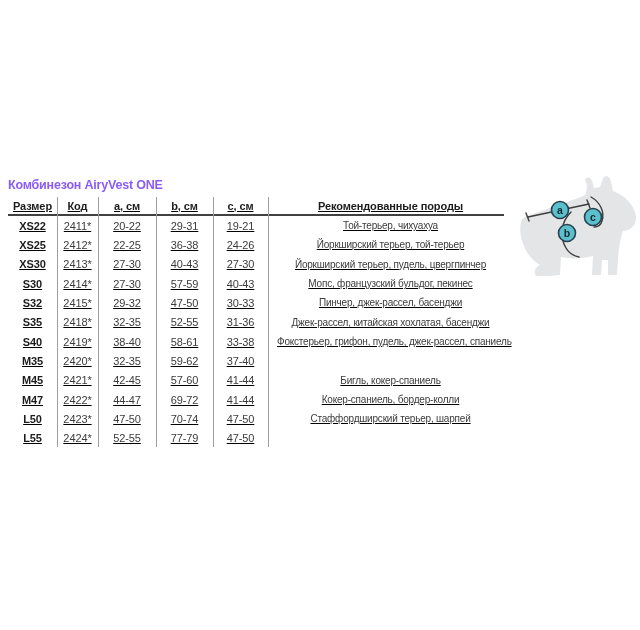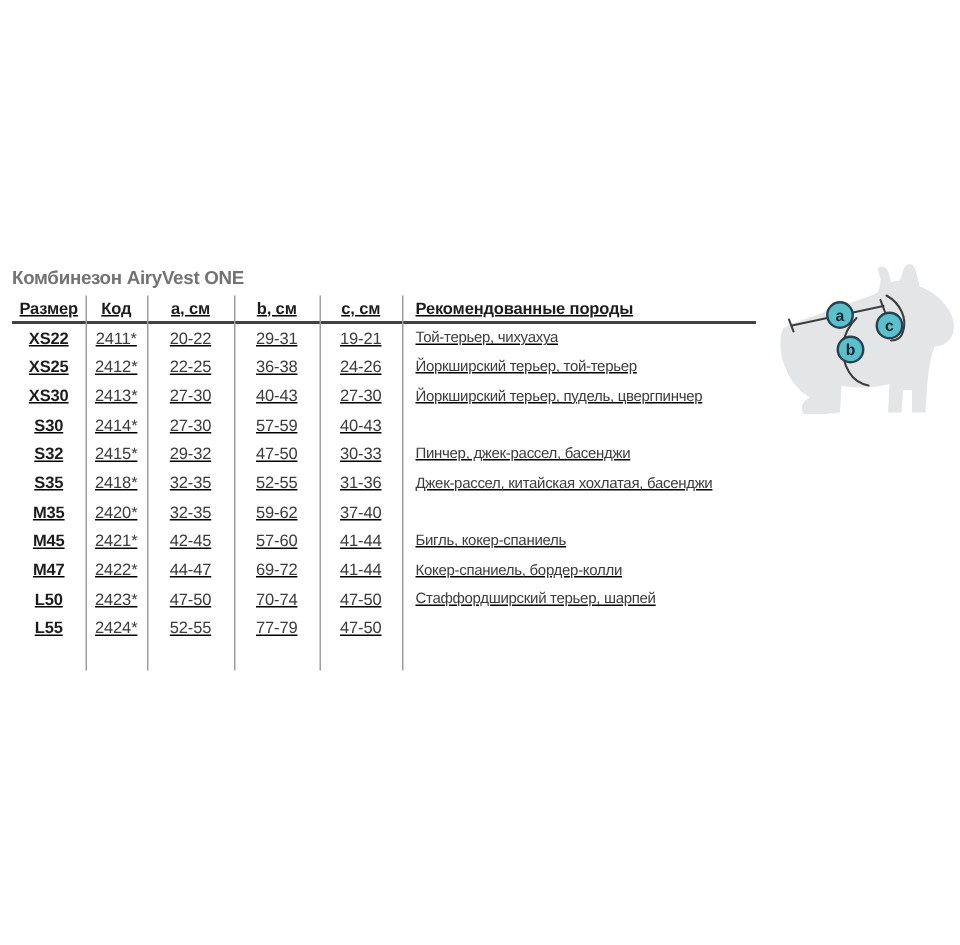--- a/index.html
+++ b/index.html
@@ -8,21 +8,21 @@
     background: #ffffff;
     font-family: "Liberation Sans", sans-serif;
     position: relative;
     overflow: hidden;
   }
   .title {
     position: absolute;
     left: 8px; top: 178px;
     font-size: 12.5px;
     font-weight: bold;
-    color: #737373;
+    color: #8b5cf6;
     letter-spacing: -0.2px;
     white-space: nowrap;
   }
   .size-table {
     position: absolute;
     left: 8px; top: 197px;
     width: 496px;
     text-decoration: underline;
   }
   .thead {
@@ -40,21 +40,21 @@
     align-items: center;
     font-size: 11px;
     color: #3b3b3b;
   }
   .cell { flex: 0 0 auto; text-align: center; letter-spacing: -0.1px; }
   .c0 { width: 49px; }
   .c1 { width: 41px; }
   .c2 { width: 58px; }
   .c3 { width: 57px; }
   .c4 { width: 55px; }
-  .c5 { flex: 1 1 auto; text-align: left; padding-left: 9px; white-space: nowrap; overflow: visible; }
+  .c5 { flex: 1 1 auto; text-align: center; padding-left: 9px; white-space: nowrap; overflow: visible; }
   .trow .c5 { font-size: 10px; letter-spacing: -0.2px; }
   .trow .size { font-weight: bold; color: #1c1c1c; }
   .vsep {
     position: absolute;
     top: 197px;
     width: 1px;
     height: 250px;
     background: #9e9e9e;
   }
   .dog-diagram {
@@ -110,36 +110,45 @@
         <div class="cell c3">40-43</div>
         <div class="cell c4">27-30</div>
         <div class="cell c5">Йоркширский терьер, пудель, цвергпинчер</div>
       </div>
       <div class="trow">
         <div class="cell c0 size">S30</div>
         <div class="cell c1">2414*</div>
         <div class="cell c2">27-30</div>
         <div class="cell c3">57-59</div>
         <div class="cell c4">40-43</div>
+        <div class="cell c5">Мопс, французский бульдог, пекинес</div>
       </div>
       <div class="trow">
         <div class="cell c0 size">S32</div>
         <div class="cell c1">2415*</div>
         <div class="cell c2">29-32</div>
         <div class="cell c3">47-50</div>
         <div class="cell c4">30-33</div>
         <div class="cell c5">Пинчер, джек-рассел, басенджи</div>
       </div>
       <div class="trow">
         <div class="cell c0 size">S35</div>
         <div class="cell c1">2418*</div>
         <div class="cell c2">32-35</div>
         <div class="cell c3">52-55</div>
         <div class="cell c4">31-36</div>
         <div class="cell c5">Джек-рассел, китайская хохлатая, басенджи</div>
+      </div>
+      <div class="trow">
+        <div class="cell c0 size">S40</div>
+        <div class="cell c1">2419*</div>
+        <div class="cell c2">38-40</div>
+        <div class="cell c3">58-61</div>
+        <div class="cell c4">33-38</div>
+        <div class="cell c5">Фокстерьер, грифон, пудель, джек-рассел, спаниель</div>
       </div>
       <div class="trow">
         <div class="cell c0 size">M35</div>
         <div class="cell c1">2420*</div>
         <div class="cell c2">32-35</div>
         <div class="cell c3">59-62</div>
         <div class="cell c4">37-40</div>
       </div>
       <div class="trow">
         <div class="cell c0 size">M45</div>

